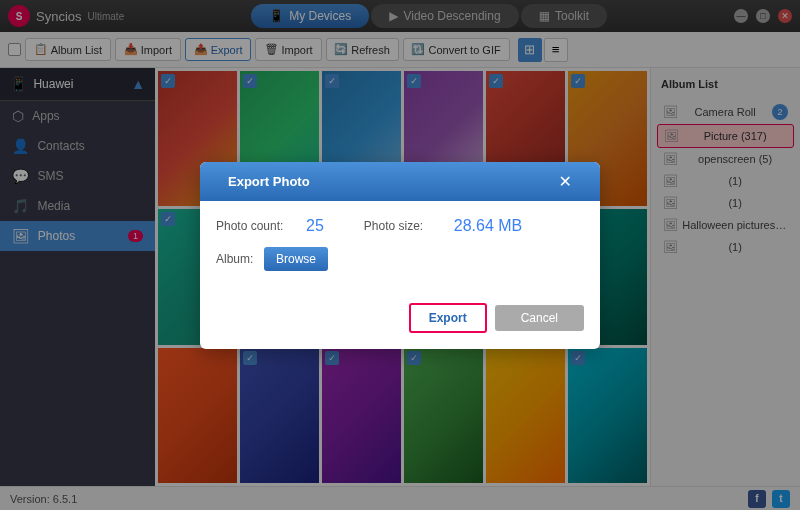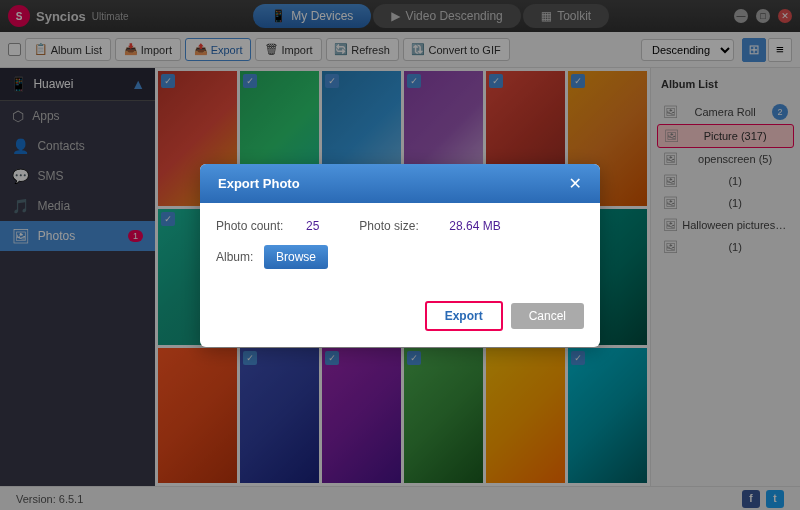--- a/index.html
+++ b/index.html
@@ -10,21 +10,21 @@
       height: 32px;
       background: linear-gradient(to bottom, #444, #333);
       display: flex;
       align-items: center;
       justify-content: space-between;
       padding: 0 8px;
       color: white;
     }
     .title-bar-left { display: flex; align-items: center; gap: 6px; }
     .app-logo { width: 22px; height: 22px; background: #e05; border-radius: 50%; display: flex; align-items: center; justify-content: center; color: white; font-size: 10px; font-weight: bold; }
-    .app-name { color: #ddd; font-size: 13px; font-weight: bold; }
+    .app-name { color: #ddd; font-size: 13px; font-weight: normal; }
     .app-edition { color: #aaa; font-size: 10px; }
     .title-bar-center { display: flex; gap: 2px; }
     .nav-tab {
       background: #555;
       color: #ccc;
       border: none;
       padding: 5px 18px;
       border-radius: 14px;
       cursor: pointer;
       font-size: 12px;
@@ -197,21 +197,21 @@
     .album-icon { color: #888; font-size: 12px; }
     .album-label { flex: 1; white-space: nowrap; overflow: hidden; text-overflow: ellipsis; text-align: center; }
 
     
     .status-bar {
       height: 24px;
       background: #f0f0f0;
       border-top: 1px solid #ddd;
       display: flex;
       align-items: center;
-      padding: 0 16px;
+      padding: 0 10px;
       font-size: 11px;
       color: #555;
       justify-content: space-between;
     }
     .status-right { display: flex; gap: 6px; }
     .social-icon { width: 18px; height: 18px; border-radius: 3px; display: flex; align-items: center; justify-content: center; font-size: 10px; color: white; font-weight: bold; }
     .fb-icon { background: #3b5998; }
     .tw-icon { background: #1da1f2; }
 
     
@@ -227,32 +227,32 @@
     .modal {
       background: white;
       border-radius: 6px;
       width: 400px;
       box-shadow: 0 4px 20px rgba(0,0,0,0.3);
       overflow: hidden;
     }
     .modal-header {
       background: linear-gradient(to bottom, #4a90d9, #2a6ab5);
       color: white;
-      padding: 10px 18px;
+      padding: 10px 28px;
       font-size: 13px;
       font-weight: bold;
       display: flex;
       align-items: center;
       justify-content: space-between;
     }
     .modal-close { cursor: pointer; font-size: 16px; color: white; background: none; border: none; }
     .modal-body { padding: 16px; }
     .modal-row { display: flex; align-items: center; margin-bottom: 12px; gap: 10px; }
     .modal-label { color: #555; font-size: 12px; min-width: 80px; }
-    .modal-value { color: #4c1d95; font-size: 12px; }
+    .modal-value { color: #3b82f6; font-size: 16px; }
     .modal-path-row { display: flex; align-items: center; margin-bottom: 16px; gap: 8px; }
     .modal-path-label { color: #555; font-size: 12px; min-width: 40px; }
     .modal-path-input {
       flex: 1;
       padding: 5px 8px;
       border: 1px solid #ccc;
       border-radius: 3px;
       font-size: 11px;
       color: #333;
     }
@@ -276,21 +276,21 @@
       padding: 6px 18px;
       background: white;
       color: #2a6ab5;
       border: 2px solid #e05;
       border-radius: 3px;
       cursor: pointer;
       font-size: 12px;
       font-weight: bold;
     }
     .cancel-btn {
-      padding: 6px 18px;
+      padding: 6px 26px;
       background: #aaa;
       color: white;
       border: none;
       border-radius: 3px;
       cursor: pointer;
       font-size: 12px;
     }
     .tooltip {
       background: #ffffcc;
       border: 1px solid #ccc;
@@ -347,21 +347,20 @@
     <span>Import</span>
   </button>
   <button class="toolbar-btn">
     <span>🔄</span>
     <span>Refresh</span>
   </button>
   <button class="toolbar-btn">
     <span>🔃</span>
     <span>Convert to GIF</span>
   </button>
-  <select class="sort-select"><option>Descending</option><option>Ascending</option></select>
   <div class="view-btns">
     <button class="view-btn active">⊞</button>
     <button class="view-btn">≡</button>
   </div>
 </div>
 
 <div class="main">
 
   <div class="sidebar">
     <div class="sidebar-device">

